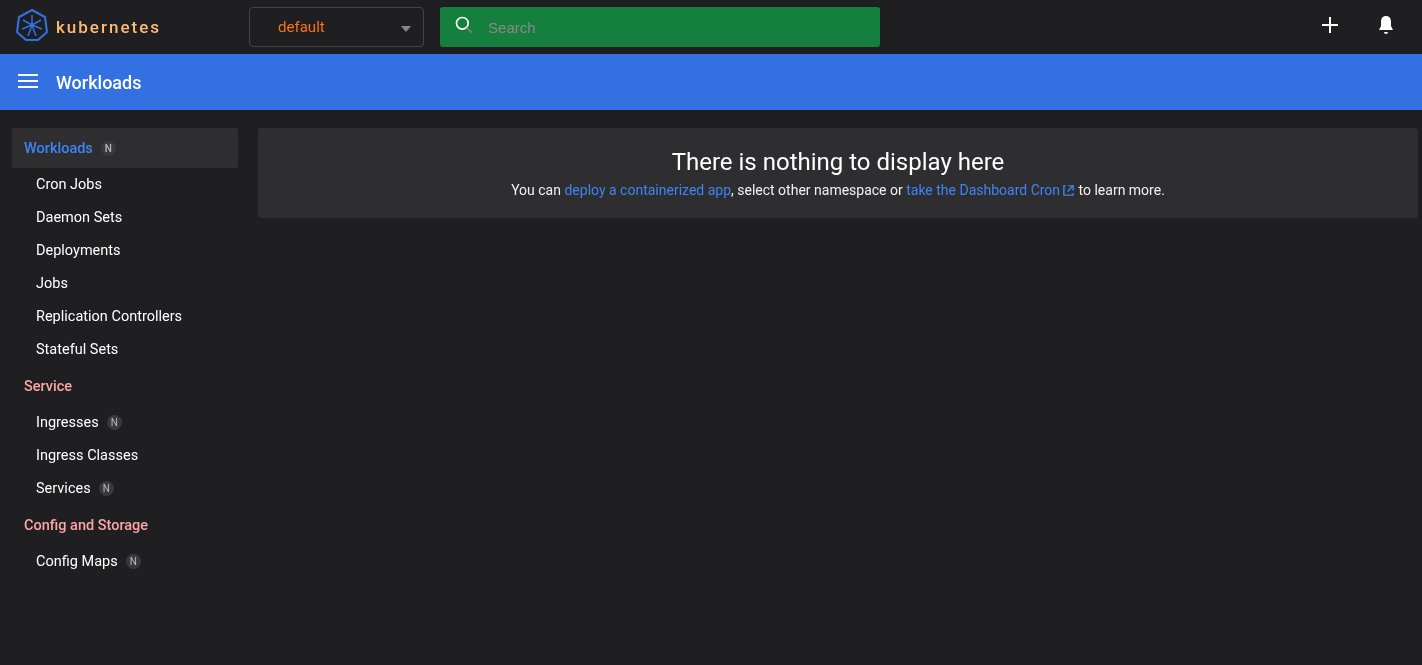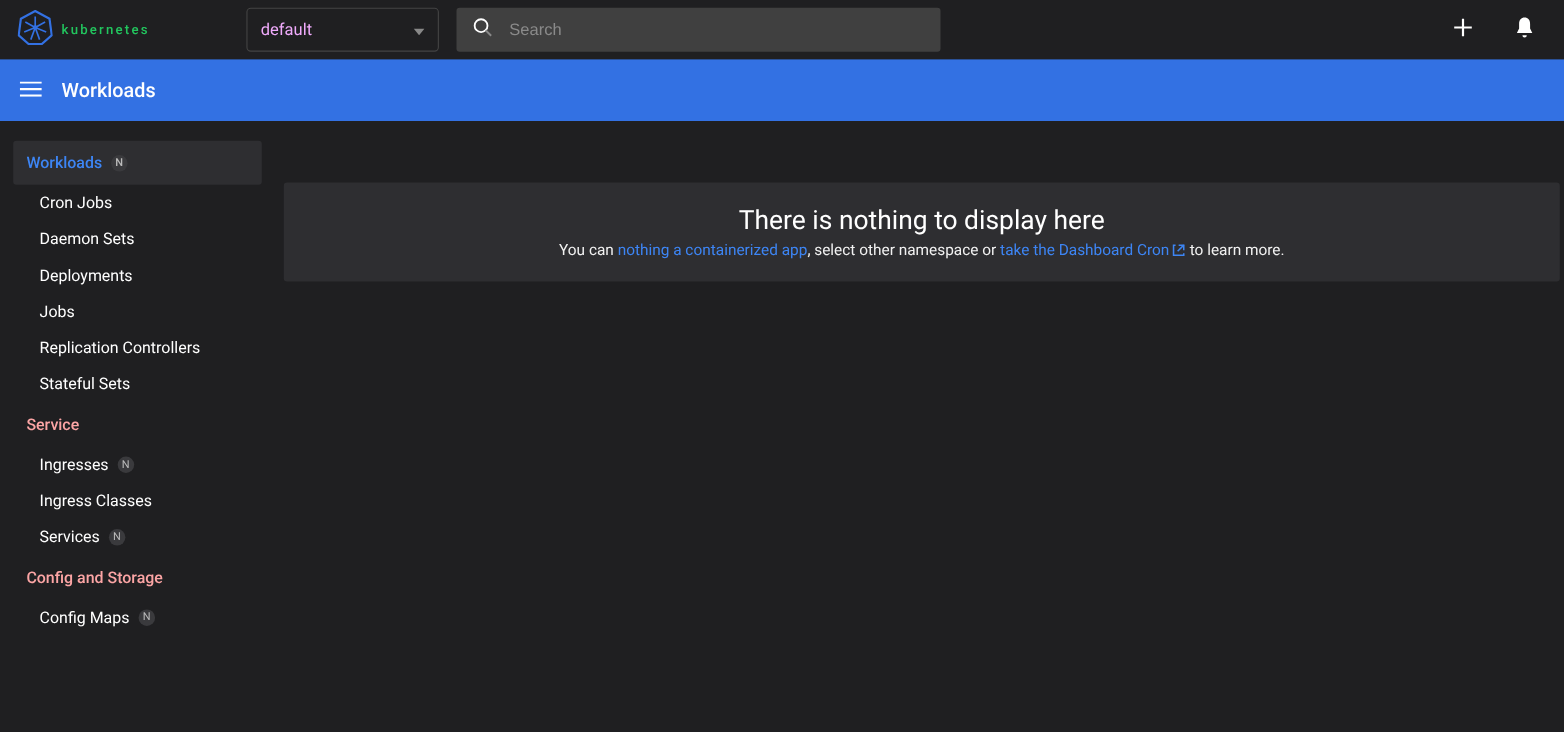--- a/index.html
+++ b/index.html
@@ -15,43 +15,43 @@
   
   .chrome-bar {
     height: 54px;
     display: flex;
     align-items: center;
     padding: 0 16px;
     gap: 16px;
   }
   .logo { display: flex; align-items: center; gap: 8px; }
   .logo-text {
-    color: #22c55e;
-    font-size: 12px;
+    color: #fdba74;
+    font-size: 17px;
     letter-spacing: 2px;
     font-weight: 500;
   }
   .ns-select {
     margin-left: 72px;
     width: 175px;
     height: 40px;
     background: #1f1f21;
     border: 1px solid #444;
     border-radius: 4px;
     display: flex;
     align-items: center;
     padding: 0 12px;
     cursor: pointer;
     justify-content: space-between;
   }
-  .ns-select span { color: #f0abfc; font-size: 15px; }
+  .ns-select span { color: #f97316; font-size: 15px; margin-left: 16px; }
   .search {
     width: 440px;
     height: 40px;
-    background: #404040;
+    background: #15803d;
     border-radius: 3px;
     display: flex;
     align-items: center;
     padding: 0 14px;
     gap: 14px;
   }
   .search input {
     flex: 1;
     background: transparent;
     border: none;
@@ -139,21 +139,20 @@
     flex: 1;
     padding: 18px 0 0 12px;
     overflow: auto;
   }
   .empty-card {
     background: #2e2e31;
     border-radius: 3px;
     margin-right: 4px;
     padding: 20px 20px 18px 20px;
     text-align: center;
-    margin-top: 38px;
   }
   .empty-title {
     font-size: 24px;
     font-weight: 400;
     color: #fff;
     margin-bottom: 6px;
   }
   .empty-sub {
     font-size: 14px;
     color: #f1f1f1;
@@ -289,21 +288,21 @@
       <div class="nav-item">
         <span>Config Maps</span>
         <span class="badge">N</span>
       </div>
     </nav>
 
   <div class="content">
     <div class="empty-card">
       <div class="empty-title">There is nothing to display here</div>
       <div class="empty-sub">
-        <span>You can </span><span class="link">nothing a containerized app</span><span>, select other namespace or </span><span class="link"><span>take the Dashboard Cron</span><span class="ext-icon"><svg width="13" height="13" viewBox="0 0 14 14">
+        <span>You can </span><span class="link">deploy a containerized app</span><span>, select other namespace or </span><span class="link"><span>take the Dashboard Cron</span><span class="ext-icon"><svg width="13" height="13" viewBox="0 0 14 14">
               <path d="M4 2 H2 V12 H12 V10" stroke="#3d85f4" stroke-width="1.5" fill="none"></path>
               <path d="M7 2 H12 V7" stroke="#3d85f4" stroke-width="1.5" fill="none"></path>
               <line x1="12" y1="2" x2="6" y2="8" stroke="#3d85f4" stroke-width="1.5"></line>
             </svg></span></span><span> to learn more.</span>
       </div>
     </div>
   </div>
 </div>
 
 </body></html>

